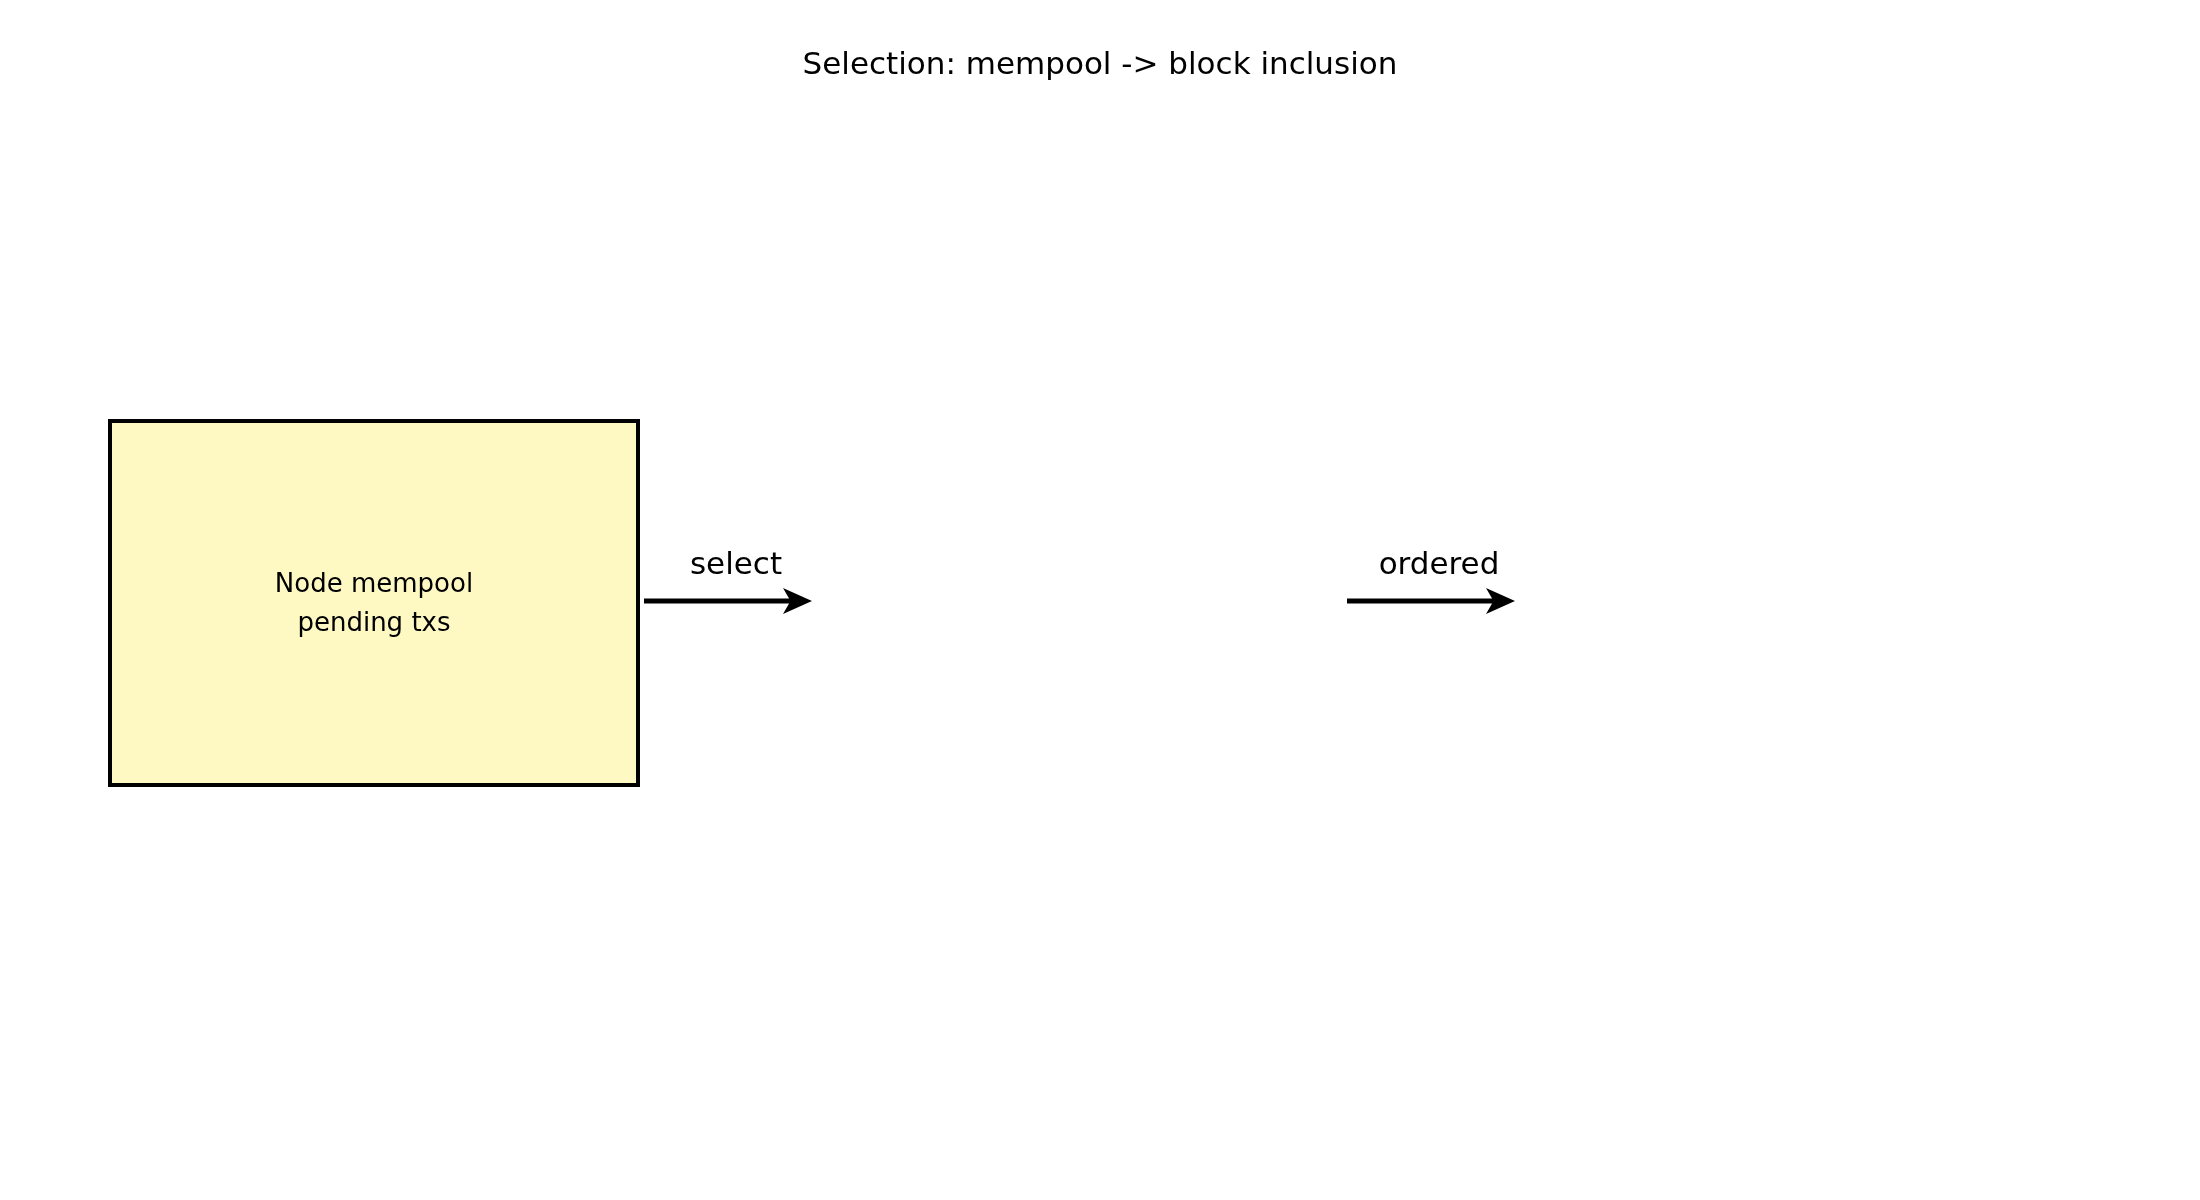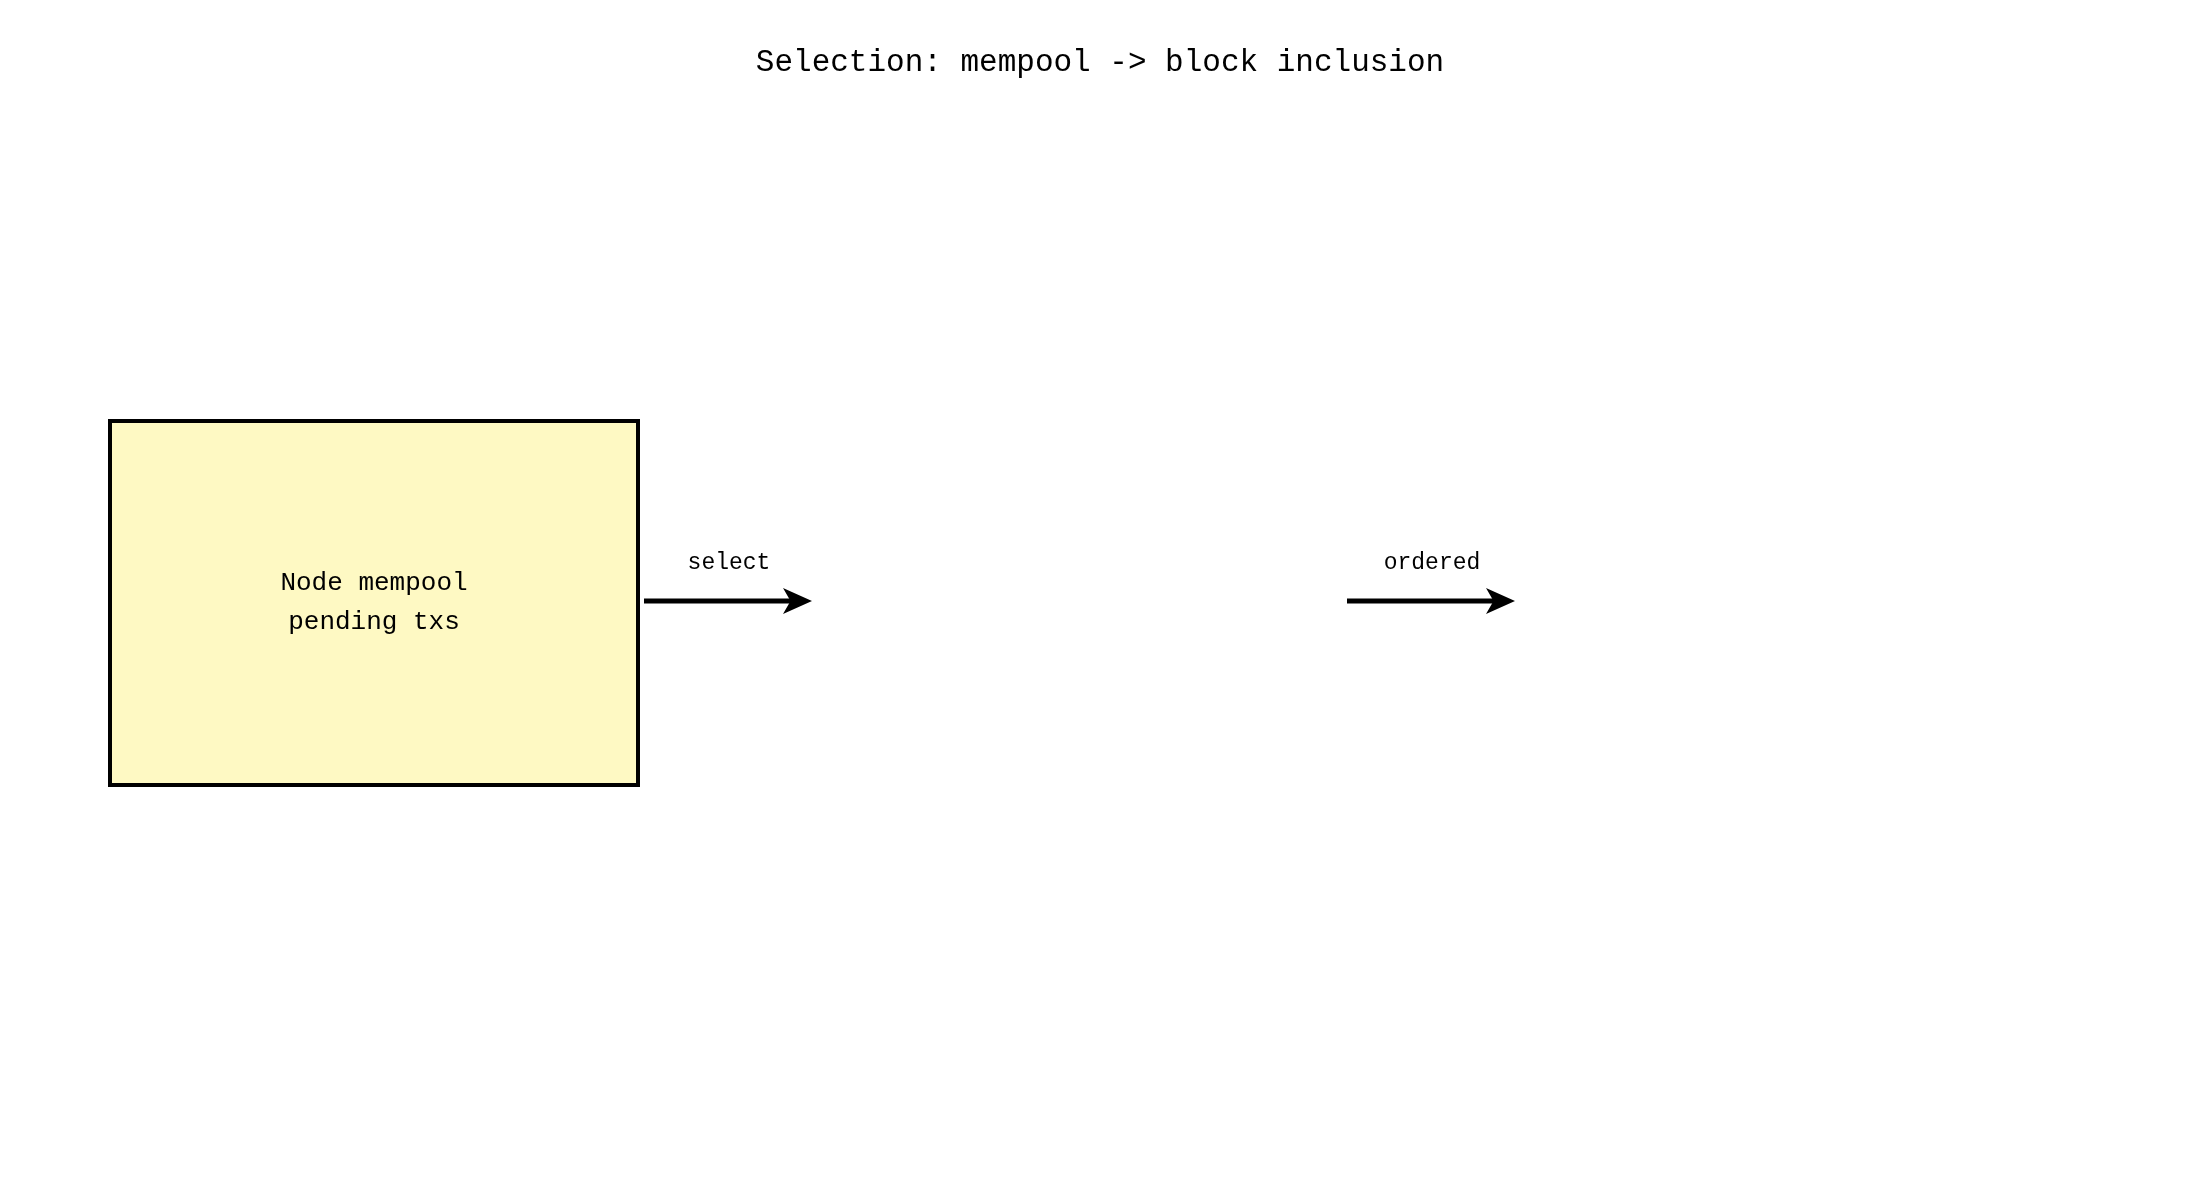--- a/index.html
+++ b/index.html
@@ -12,21 +12,20 @@
     height: 1200px;
     font-family: "DejaVu Sans", sans-serif;
     color: #000000;
     overflow: hidden;
   }
   #canvas {
     position: relative;
     width: 2200px;
     height: 1200px;
     background: #ffffff;
-    font-family: Liberation Mono, monospace;
   }
   .title {
     position: absolute;
     left: 0;
     top: 44px;
     width: 2200px;
     text-align: center;
     font-size: 31px;
     line-height: 38px;
     color: #000000;
@@ -48,24 +47,24 @@
     color: #000000;
     white-space: pre-line;
   }
   .edge {
     position: absolute;
     height: 40px;
   }
   .edge-label {
     position: absolute;
     bottom: 100%;
-    left: 0;
+    left: 7px;
     width: 100%;
     text-align: center;
-    font-size: 23px;
+    font-size: 31px;
     line-height: 30px;
     color: #000000;
     margin-bottom: 3px;
     white-space: pre;
   }
   .edge svg {
     display: block;
   }
 </style>
 </head>

